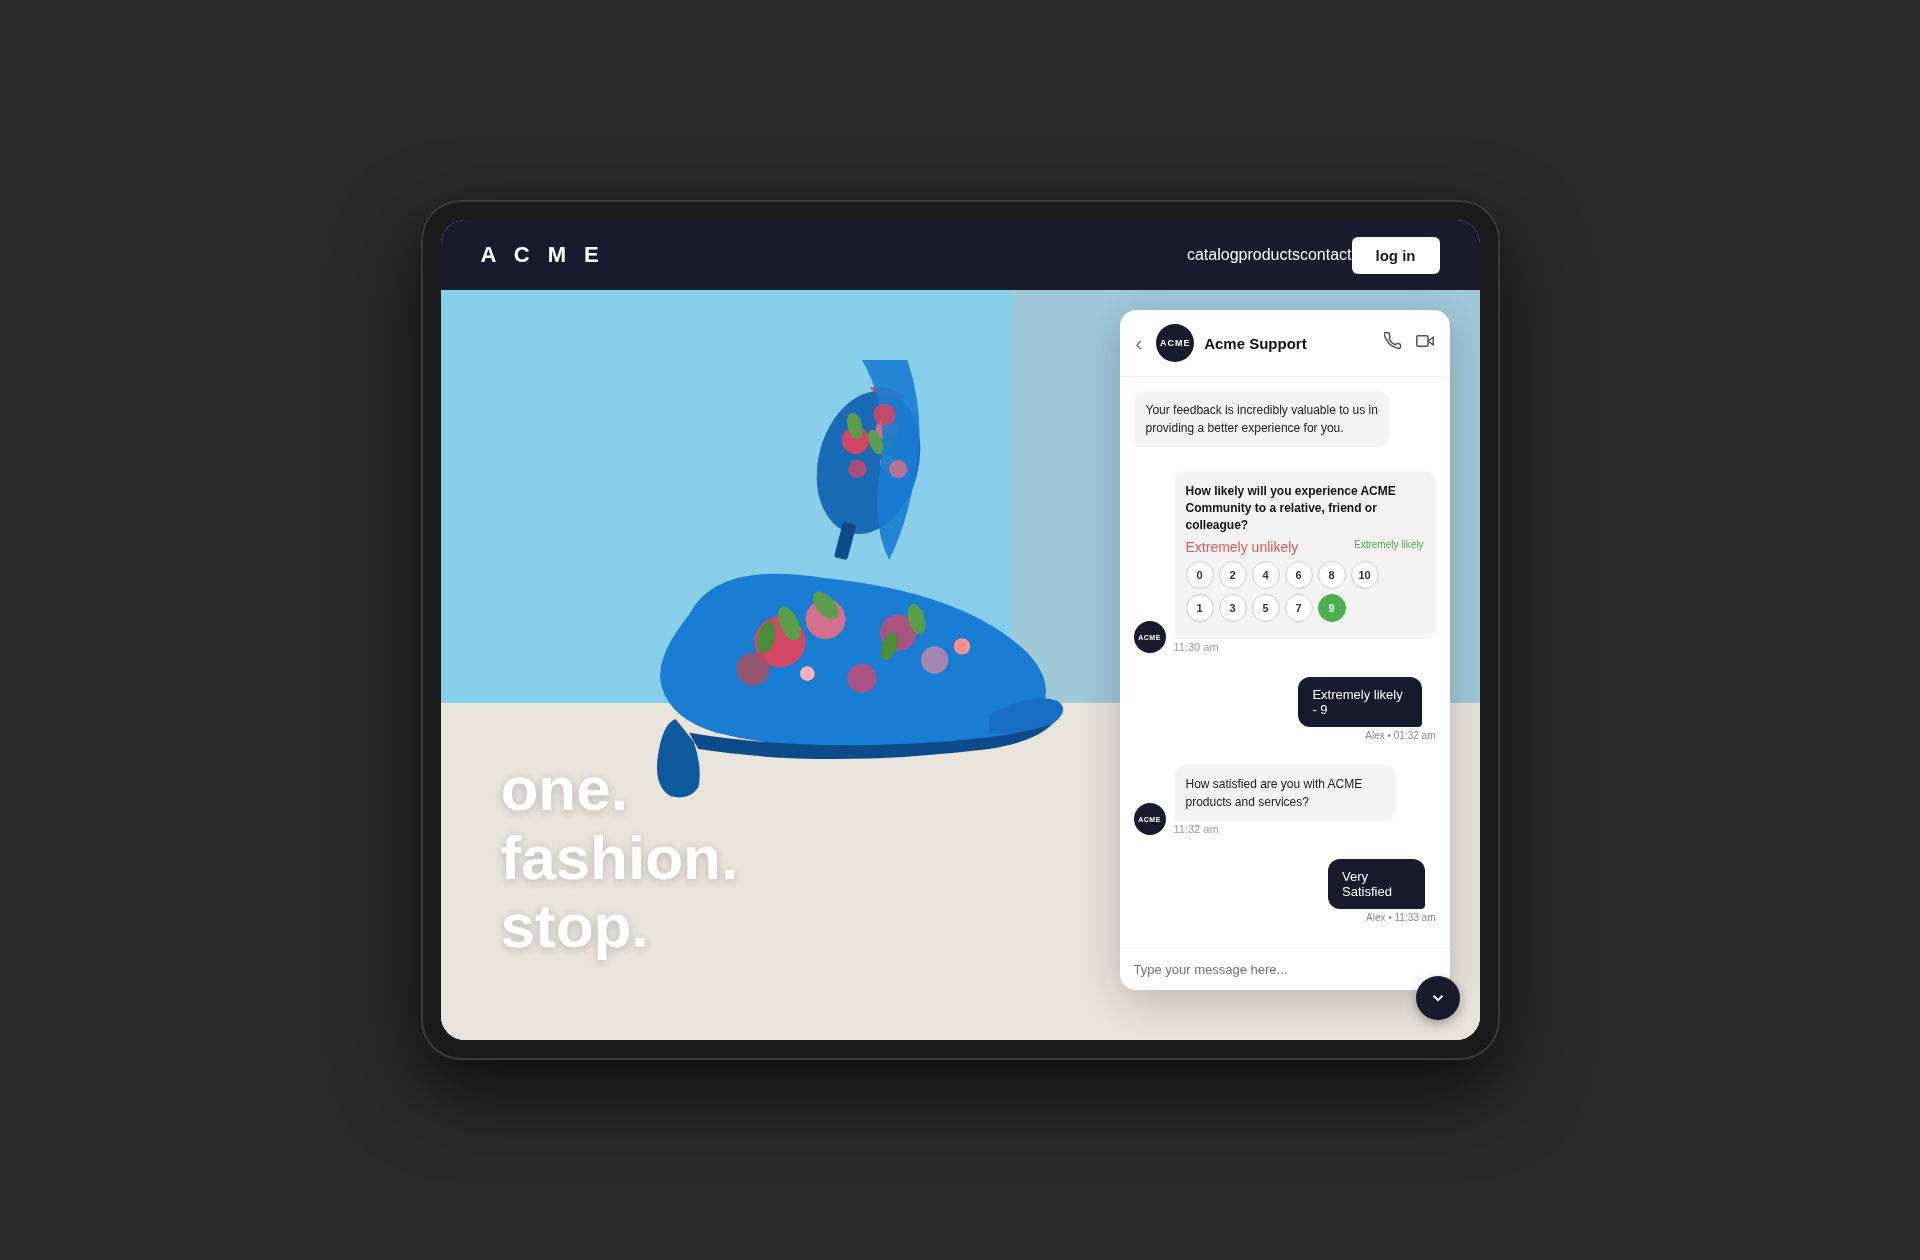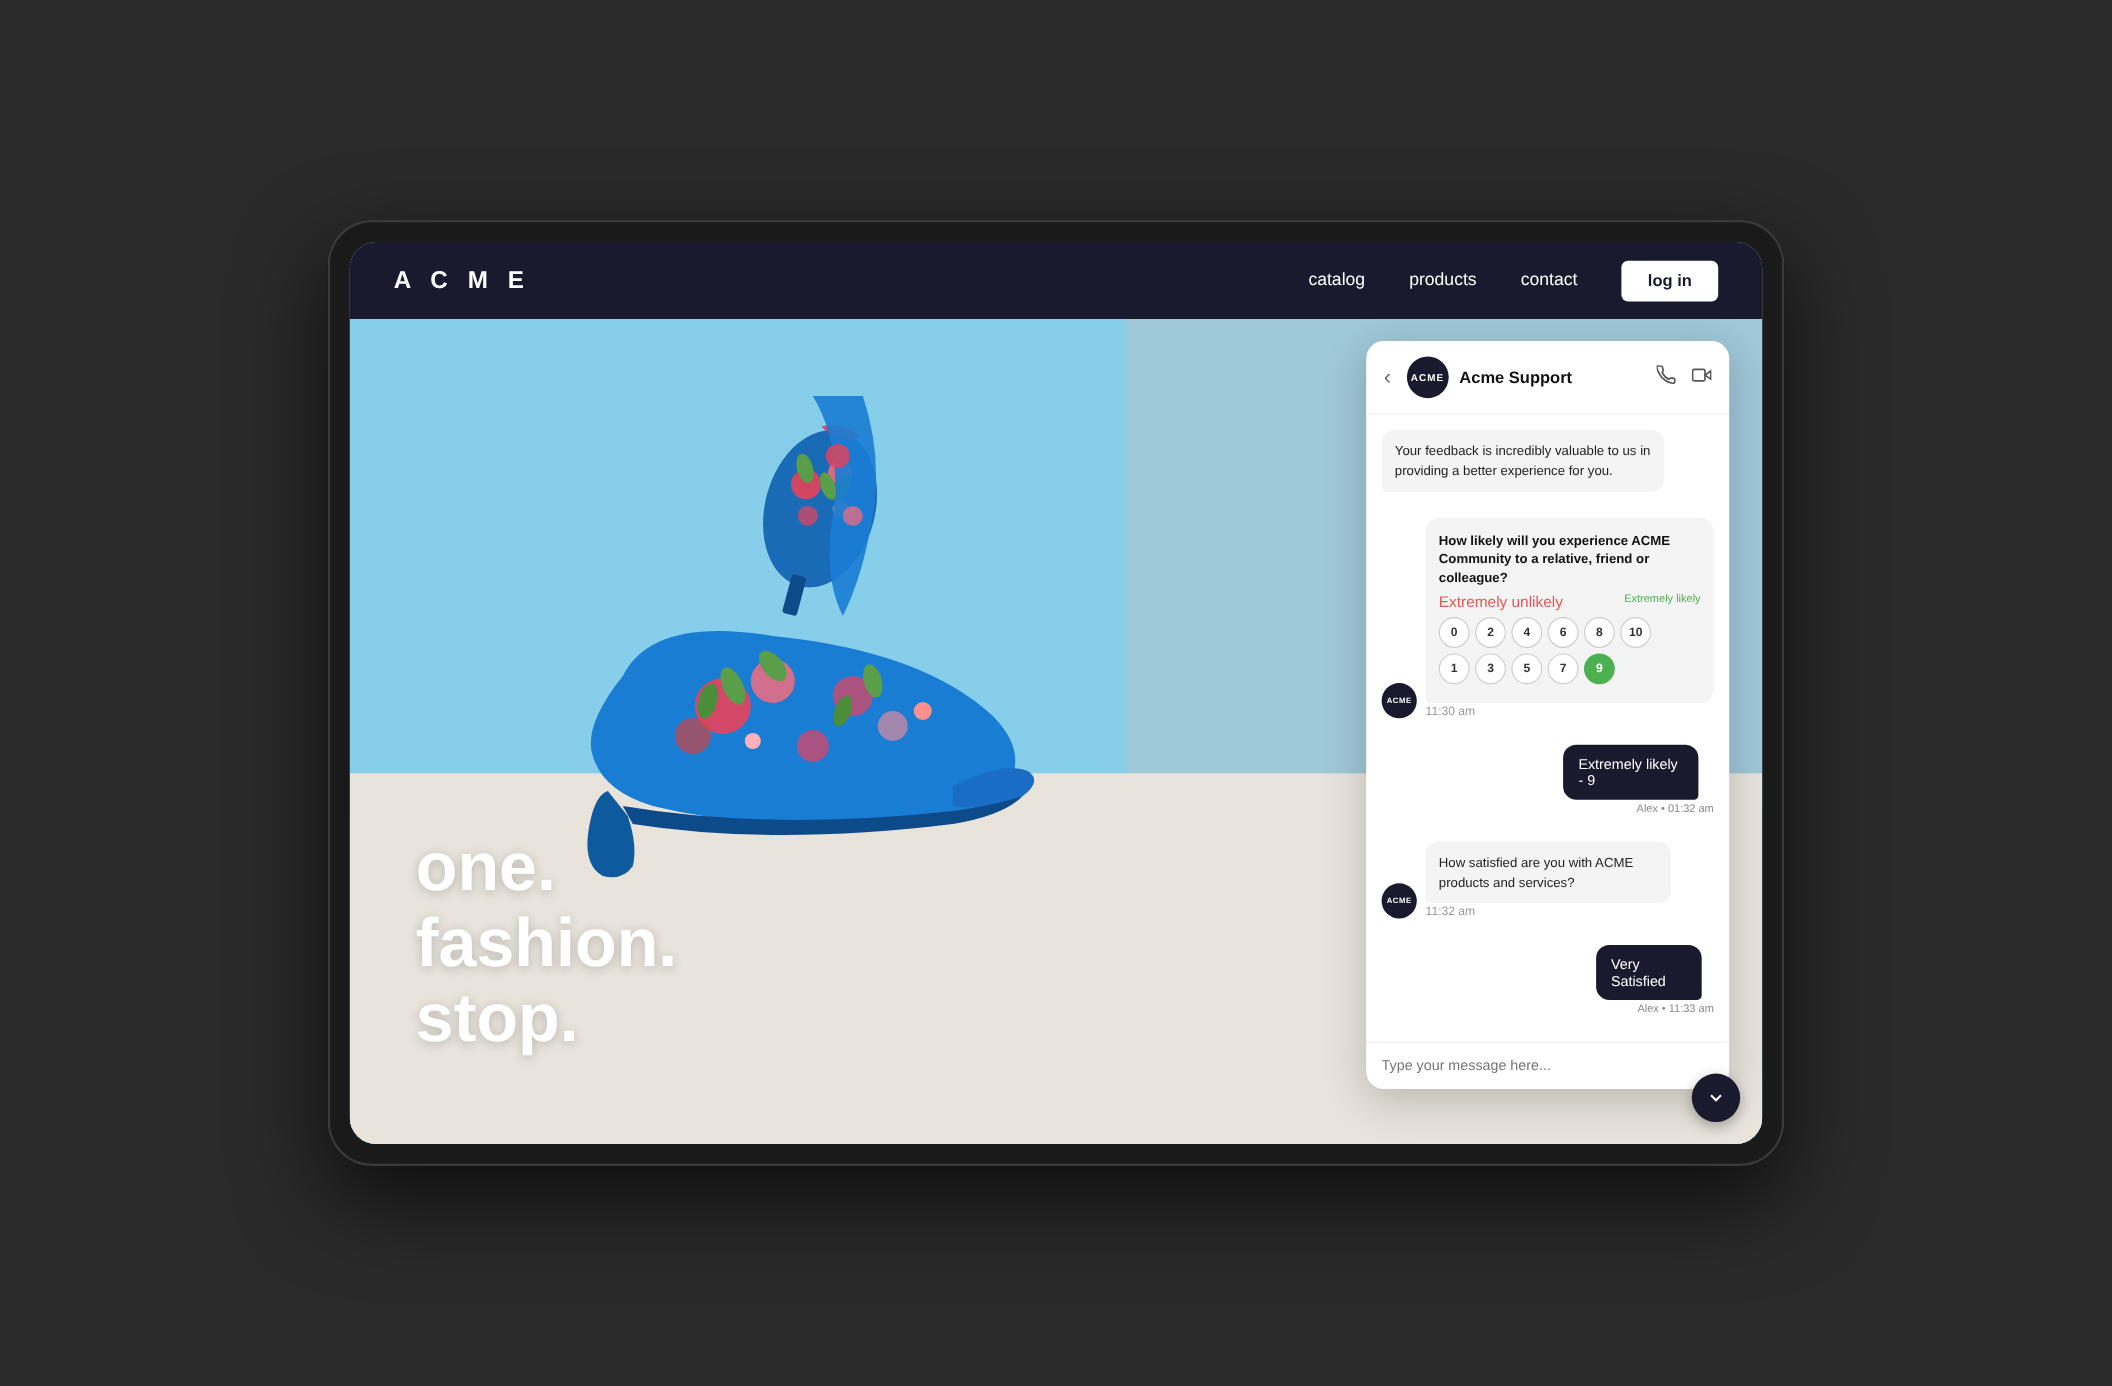--- a/index.html
+++ b/index.html
@@ -6,21 +6,21 @@
     body {
       background: #2a2a2a;
       display: flex;
       align-items: center;
       justify-content: center;
       min-height: 100vh;
       font-family: -apple-system, BlinkMacSystemFont, 'Segoe UI', Helvetica, Arial, sans-serif;
     }
 
     .tablet-frame {
-      width: 1324px;
+      width: 1079px;
       height: 860px;
       background: #1a1a1a;
       border-radius: 40px;
       padding: 20px;
       box-shadow: 0 30px 80px rgba(0,0,0,0.7), inset 0 0 0 2px #3a3a3a;
       position: relative;
       overflow: hidden;
     }
 
     .tablet-screen {
@@ -48,21 +48,20 @@
     .nav-logo {
       color: white;
       font-size: 22px;
       font-weight: 700;
       letter-spacing: 6px;
     }
 
     .nav-links {
       display: flex;
       align-items: center;
-      gap: 40px;
     }
 
     .nav-link {
       color: white;
       font-size: 16px;
       font-weight: 400;
       text-decoration: none;
     }
 
     .nav-login {

